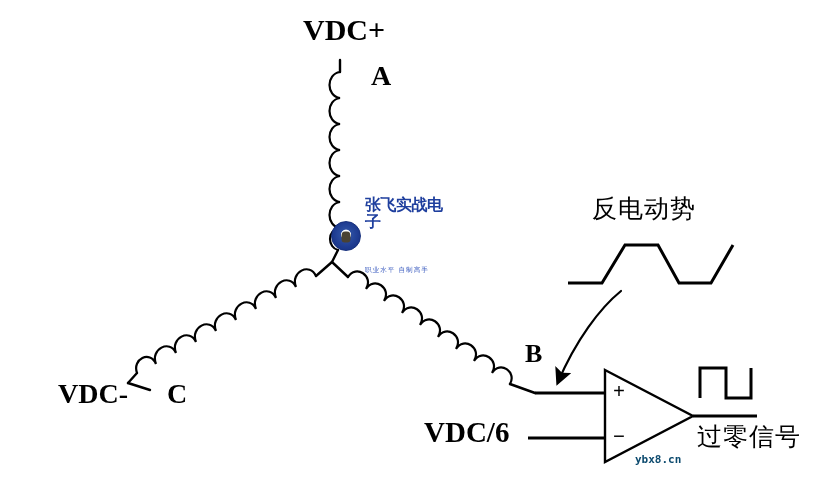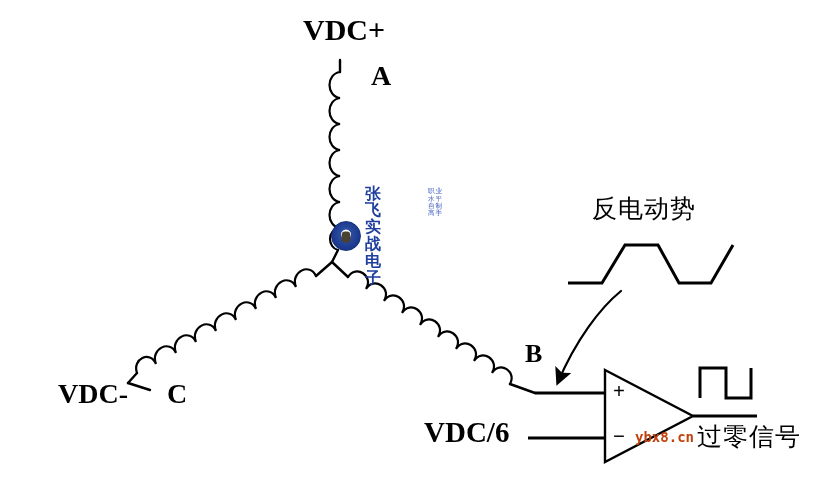--- a/index.html
+++ b/index.html
@@ -44,21 +44,21 @@
   }
   #lbl-vdc-plus { left: 303px; top: 15px; font-size: 30px; }
   #lbl-a        { left: 371px; top: 62px; font-size: 28px; }
   #lbl-vdc-minus{ left: 58px;  top: 380px; font-size: 28px; }
   #lbl-c        { left: 167px; top: 380px; font-size: 28px; }
   #lbl-b        { left: 525px; top: 341px; font-size: 26px; }
   #lbl-vdc-half { left: 424px; top: 418px; font-size: 29px; }
   #lbl-backemf  { left: 592px; top: 196px; font-size: 25px; letter-spacing: 1px; }
   #lbl-zerocross{ left: 697px; top: 424px; font-size: 25px; letter-spacing: 1px; }
   #wm-ybx8 {
-    left: 635px; top: 430px; font-size: 14px; color: #c2410c;
+    left: 635px; top: 454px; font-size: 11px; color: #0c4a6e;
     letter-spacing: 0px;
   }
   
   #watermark {
     position: absolute;
     left: 331px;
     top: 219px;
     width: 116px;
     height: 34px;
     display: flex;
@@ -81,21 +81,21 @@
     top: 52%;
     width: 9px;
     height: 11px;
     transform: translate(-50%, -50%);
     background: #4a4233;
     border-radius: 40% 40% 35% 35%;
   }
   #wm-text-wrap {
     margin-left: 4px;
     display: flex;
-    flex-direction: row;
+    flex-direction: column;
     justify-content: center;
     gap: 37px;
   }
   #wm-main {
     font-family: "DejaVu Sans", sans-serif;
     font-weight: bold;
     font-size: 16px;
     color: #1f3f9e;
     line-height: 1.05;
     letter-spacing: -0.5px;

